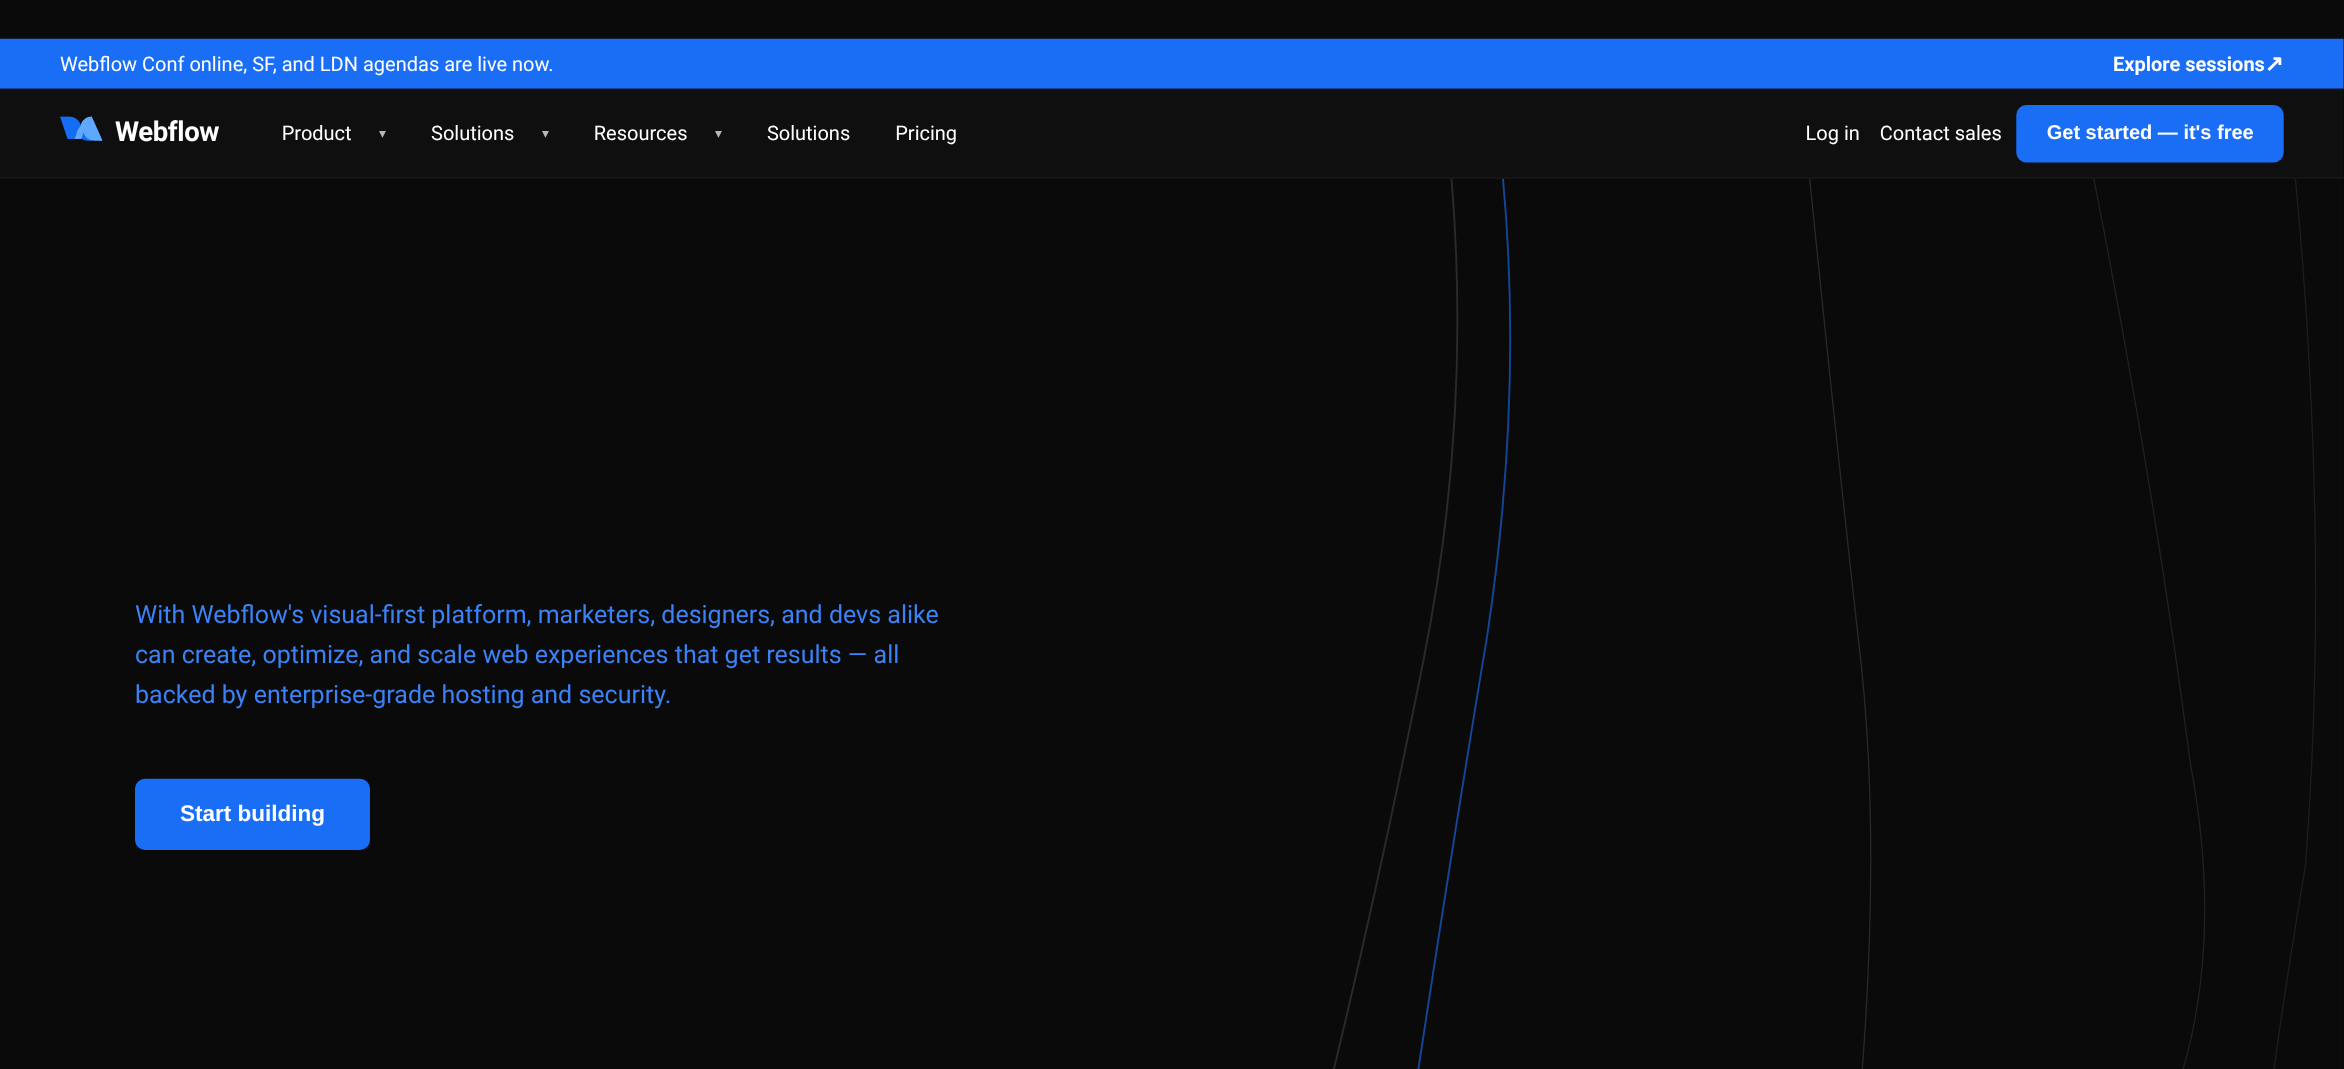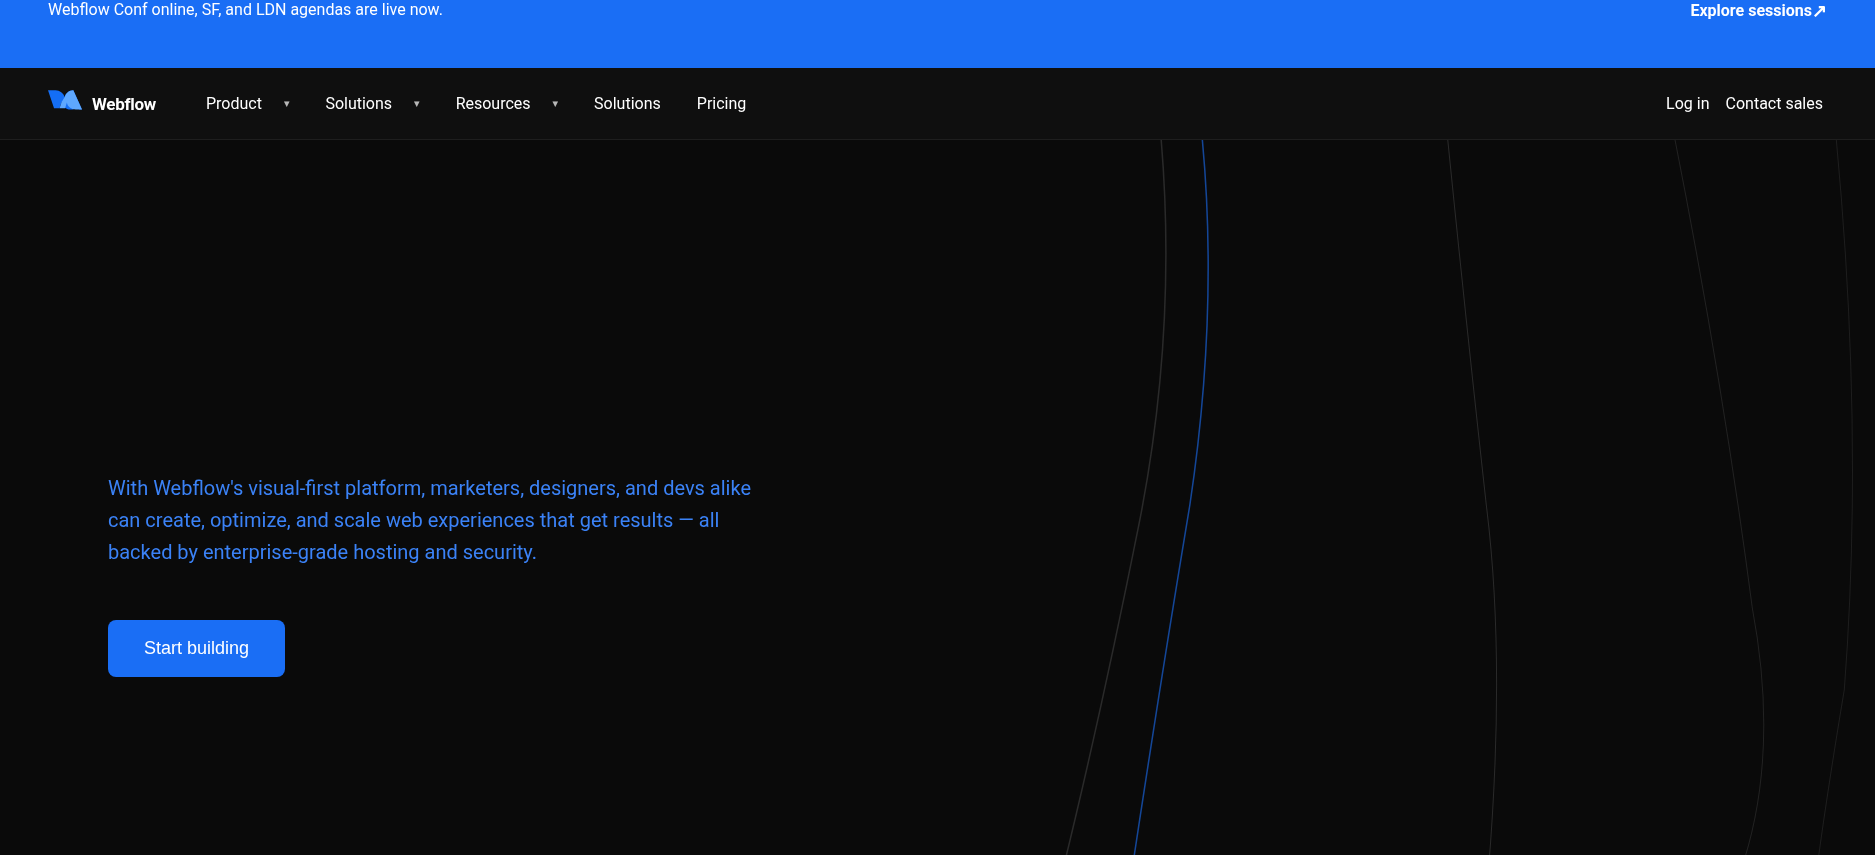--- a/index.html
+++ b/index.html
@@ -14,24 +14,25 @@
       color: #fff;
       width: 1875px;
       min-height: 855px;
       overflow-x: hidden;
     }
 
     
     .announcement-banner {
       background: #1a6ef5;
       display: flex;
-      align-items: flex-start;
+      align-items: center;
       justify-content: space-between;
       padding: 0 48px;
-      height: 68px;
+      height: 40px;
+      margin-top: 31px;
     }
 
     .announcement-text {
       color: #fff;
       font-size: 16px;
       font-weight: 400;
     }
 
     .explore-sessions-link {
       color: #fff;
@@ -72,21 +73,21 @@
       cursor: pointer;
     }
 
     .logo-icon {
       width: 34px;
       height: 28px;
     }
 
     .logo-text {
       color: #fff;
-      font-size: 17px;
+      font-size: 22px;
       font-weight: 700;
       letter-spacing: -0.3px;
     }
 
     .nav-links {
       display: flex;
       align-items: center;
       gap: 8px;
     }
 
@@ -174,21 +175,21 @@
       line-height: 1.6;
       color: #3b82f6;
       max-width: 680px;
       margin-bottom: 52px;
     }
 
     .hero-cta {
       background: #1a6ef5;
       color: #fff;
       font-size: 18px;
-      font-weight: 400;
+      font-weight: 700;
       padding: 18px 36px;
       border-radius: 8px;
       cursor: pointer;
       border: none;
       display: inline-block;
     }
 
     
     .hero-bg-lines {
       position: absolute;
@@ -244,20 +245,21 @@
       </div>
       <div class="nav-item">
         <span>Pricing</span>
       </div>
     </div>
   </div>
 
   <div class="navbar-right">
     <span class="nav-login">Log in</span>
     <span class="nav-contact">Contact sales</span>
+    <button class="nav-cta">Get started — it's free</button>
   </div>
 </nav>
 
 <section class="hero">
 
   <div class="hero-bg-lines">
     <svg viewBox="0 0 1100 760" preserveAspectRatio="xMidYMid slice" xmlns="http://www.w3.org/2000/svg">
 
       <path d="M 400 0 Q 420 200 380 400 Q 340 600 300 760" stroke="#2a2a2a" stroke-width="1.5" fill="none"></path>
 

